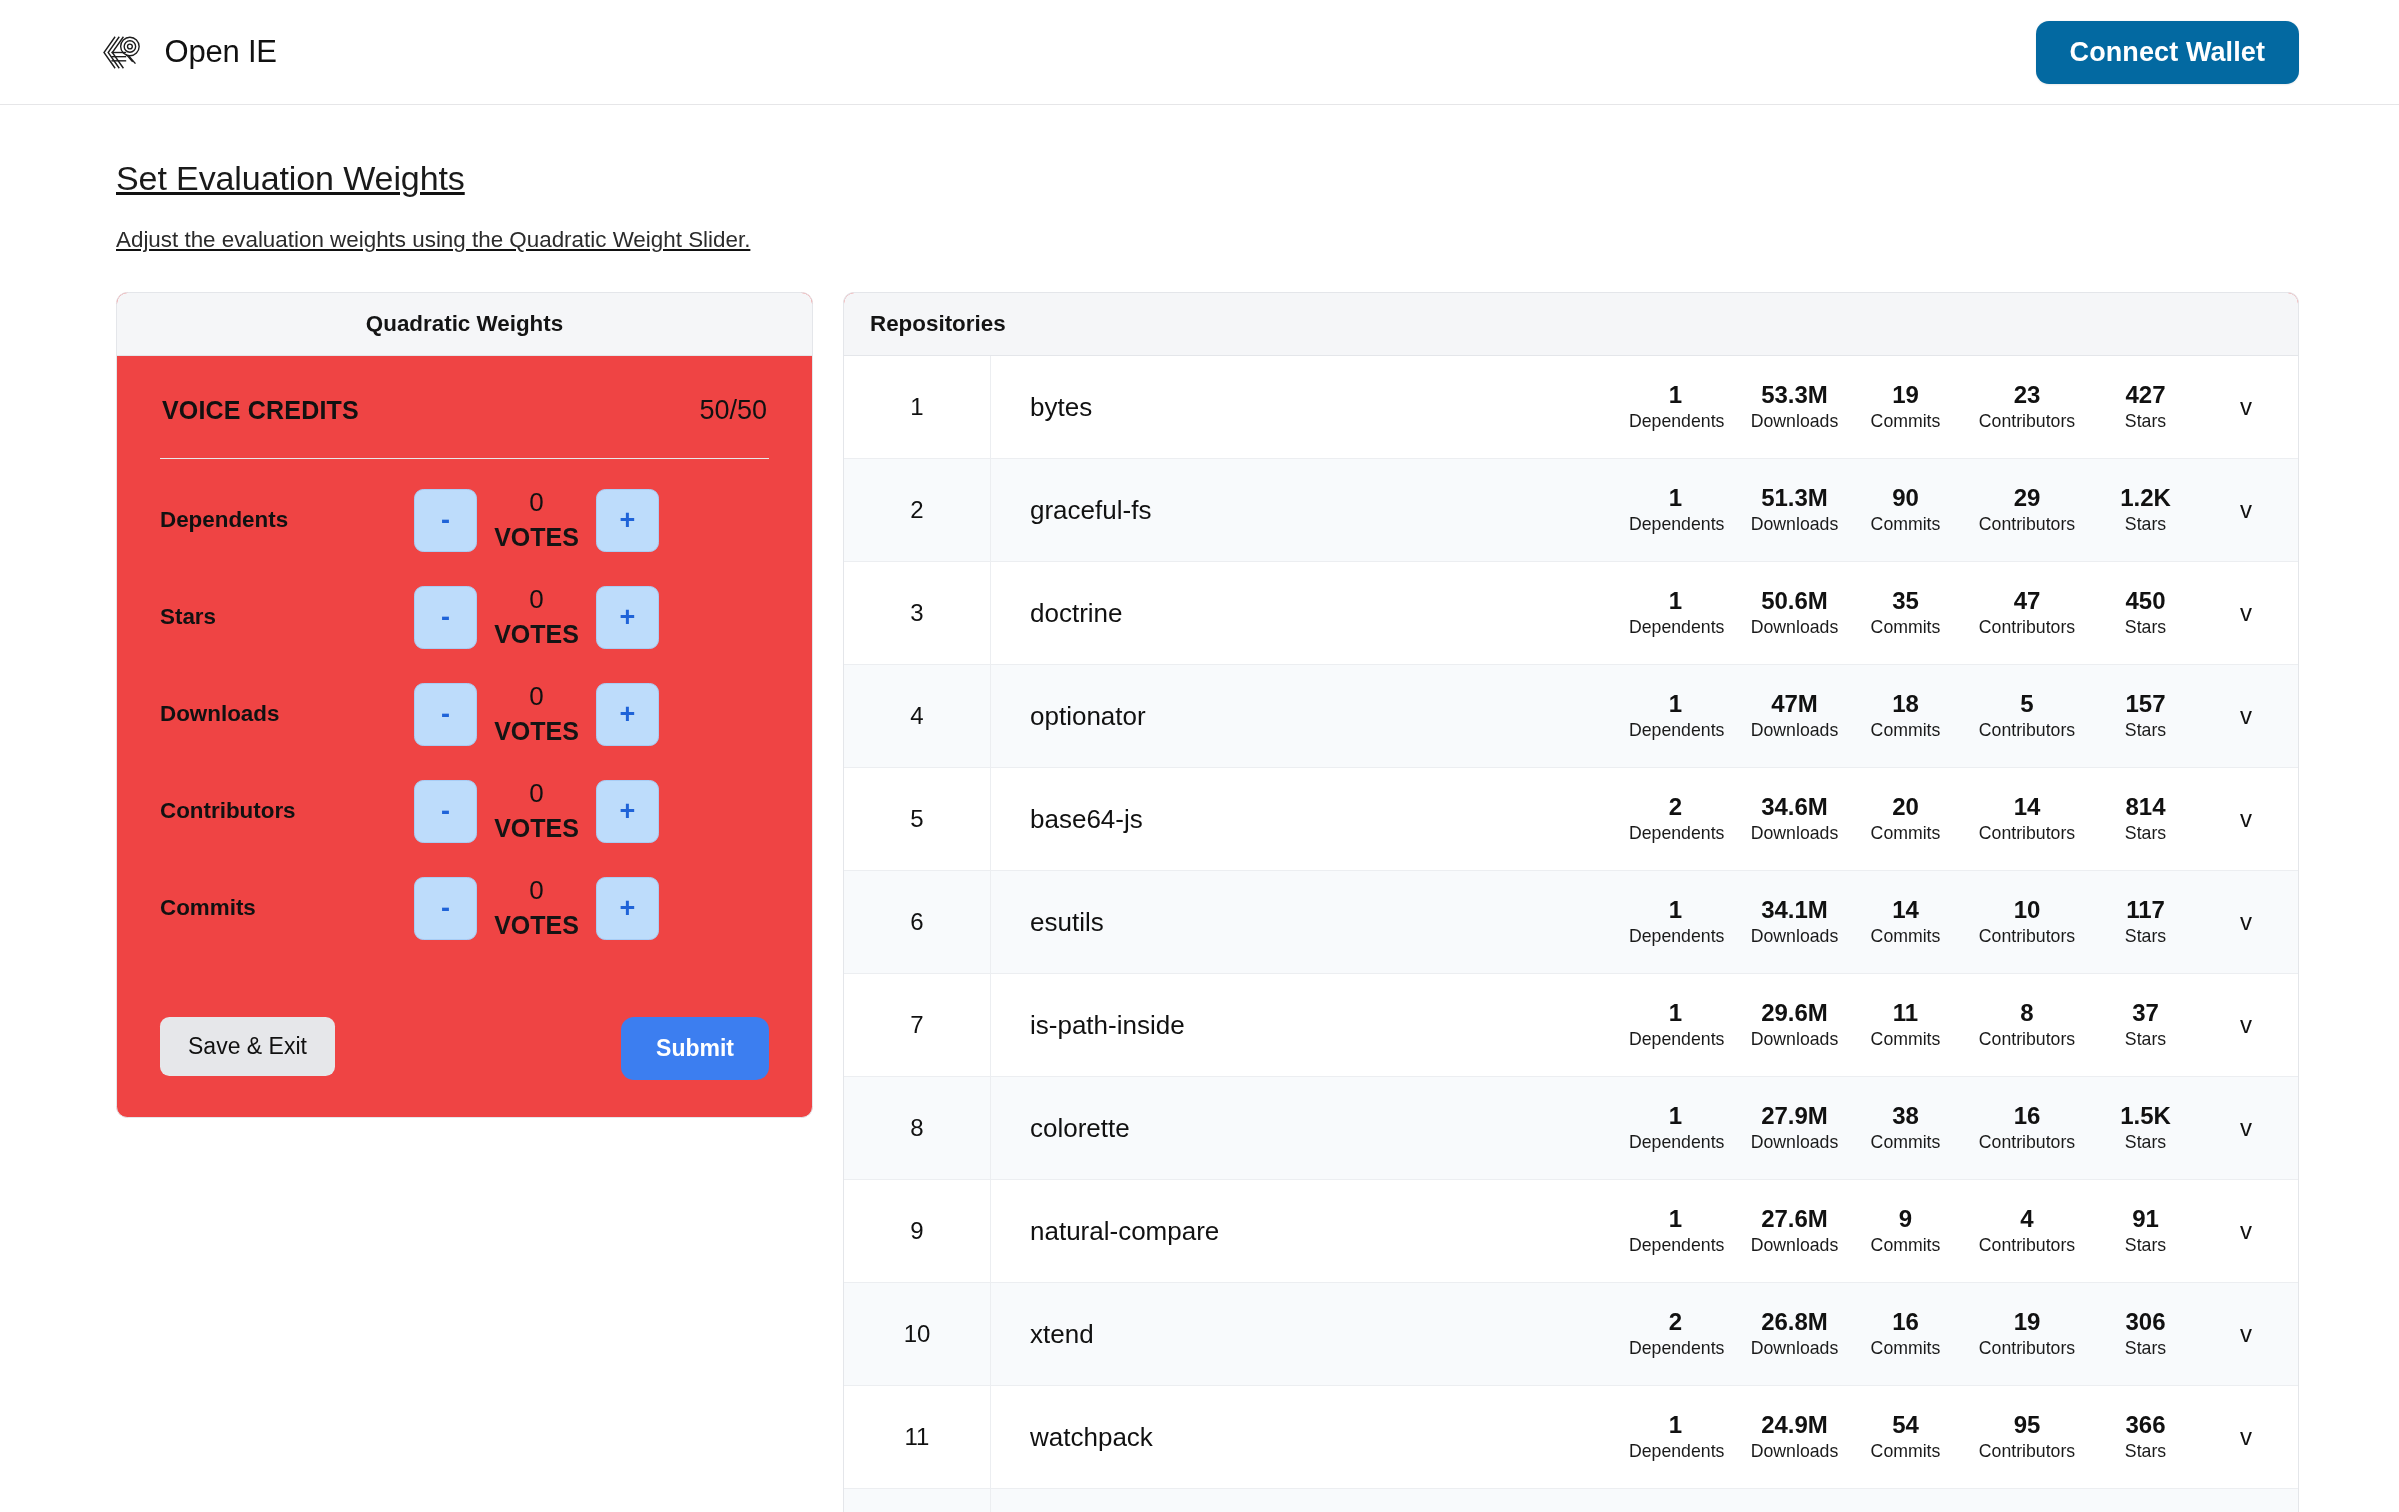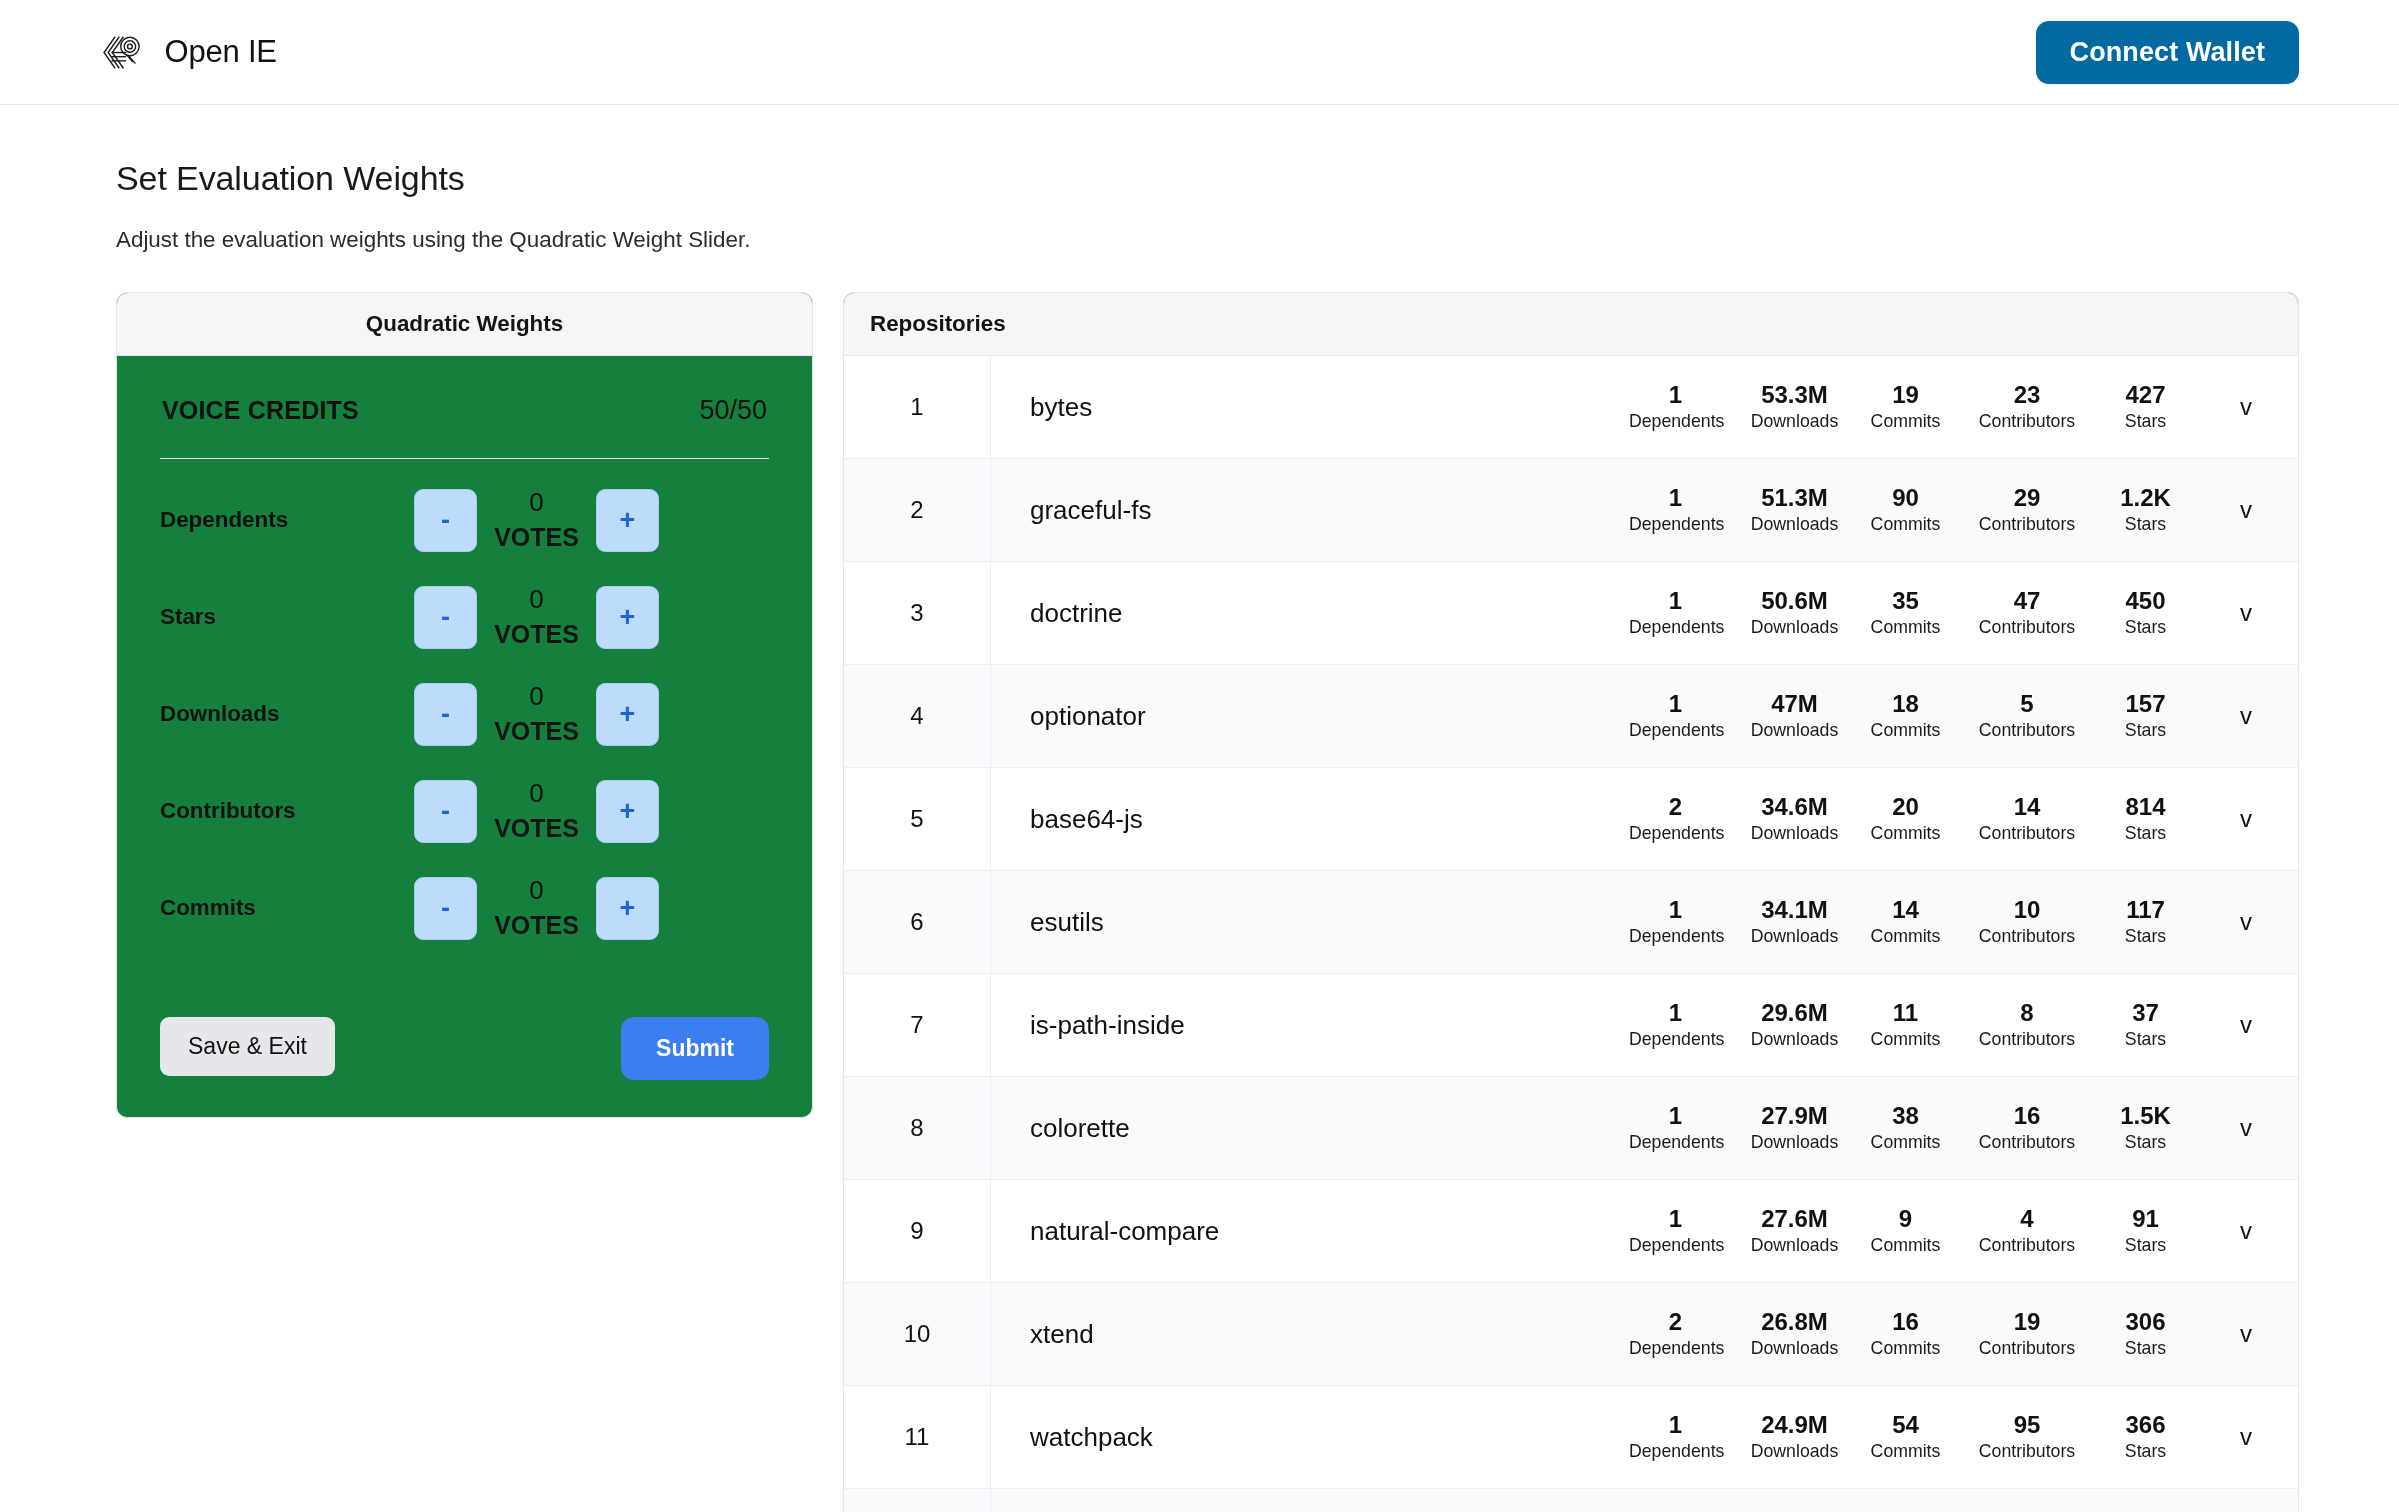--- a/index.html
+++ b/index.html
@@ -38,21 +38,21 @@
     font-family: "Liberation Sans", sans-serif;
     font-size: 27px;
     font-weight: 700;
     padding: 16px 34px;
     cursor: pointer;
     letter-spacing: 0.1px;
     box-shadow: 0 0.9px 1.9px rgba(0,0,0,0.08);
   }
 
   
-  .page-head { padding: 54px 101px 0 116px; }
+  .page-head { padding: 54px 101px 0 116px; text-decoration: underline; }
   .page-title {
     font-size: 34px;
     font-weight: 400;
     color: #1a1a1a;
     letter-spacing: -0.1px;
   }
   .page-subtitle {
     margin-top: 29px;
     font-size: 22.4px;
     font-weight: 400;
@@ -61,21 +61,21 @@
 
   
   .columns {
     display: flex;
     align-items: flex-start;
     gap: 30px;
     padding: 39px 101px 0 116px;
   }
 
   .card {
-    background: #15803d;
+    background: #ef4444;
     border: 0.9px solid #e4e6ea;
     border-radius: 11.2px;
     overflow: hidden;
   }
   .card-head {
     background: #f5f6f8;
     border-bottom: 0.9px solid #e4e6ea;
     height: 63px;
     display: flex;
     align-items: center;

